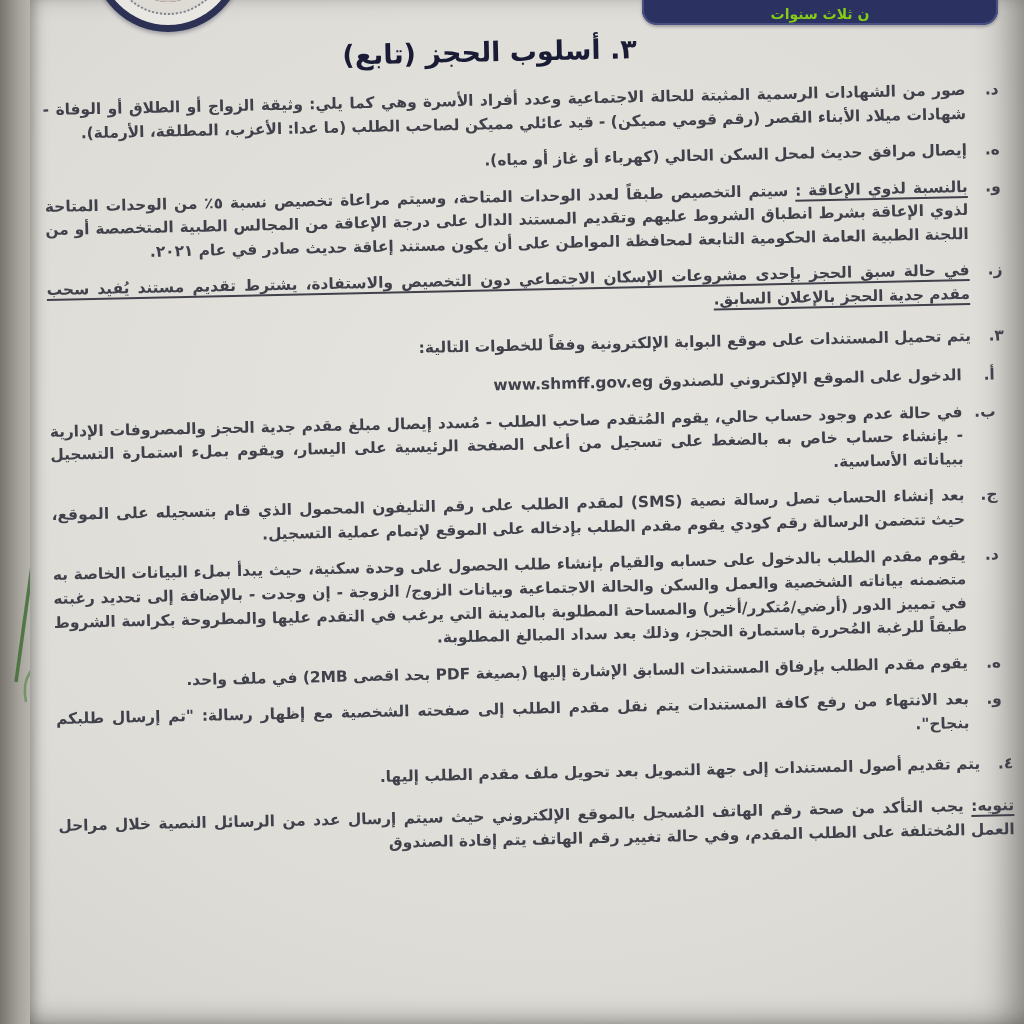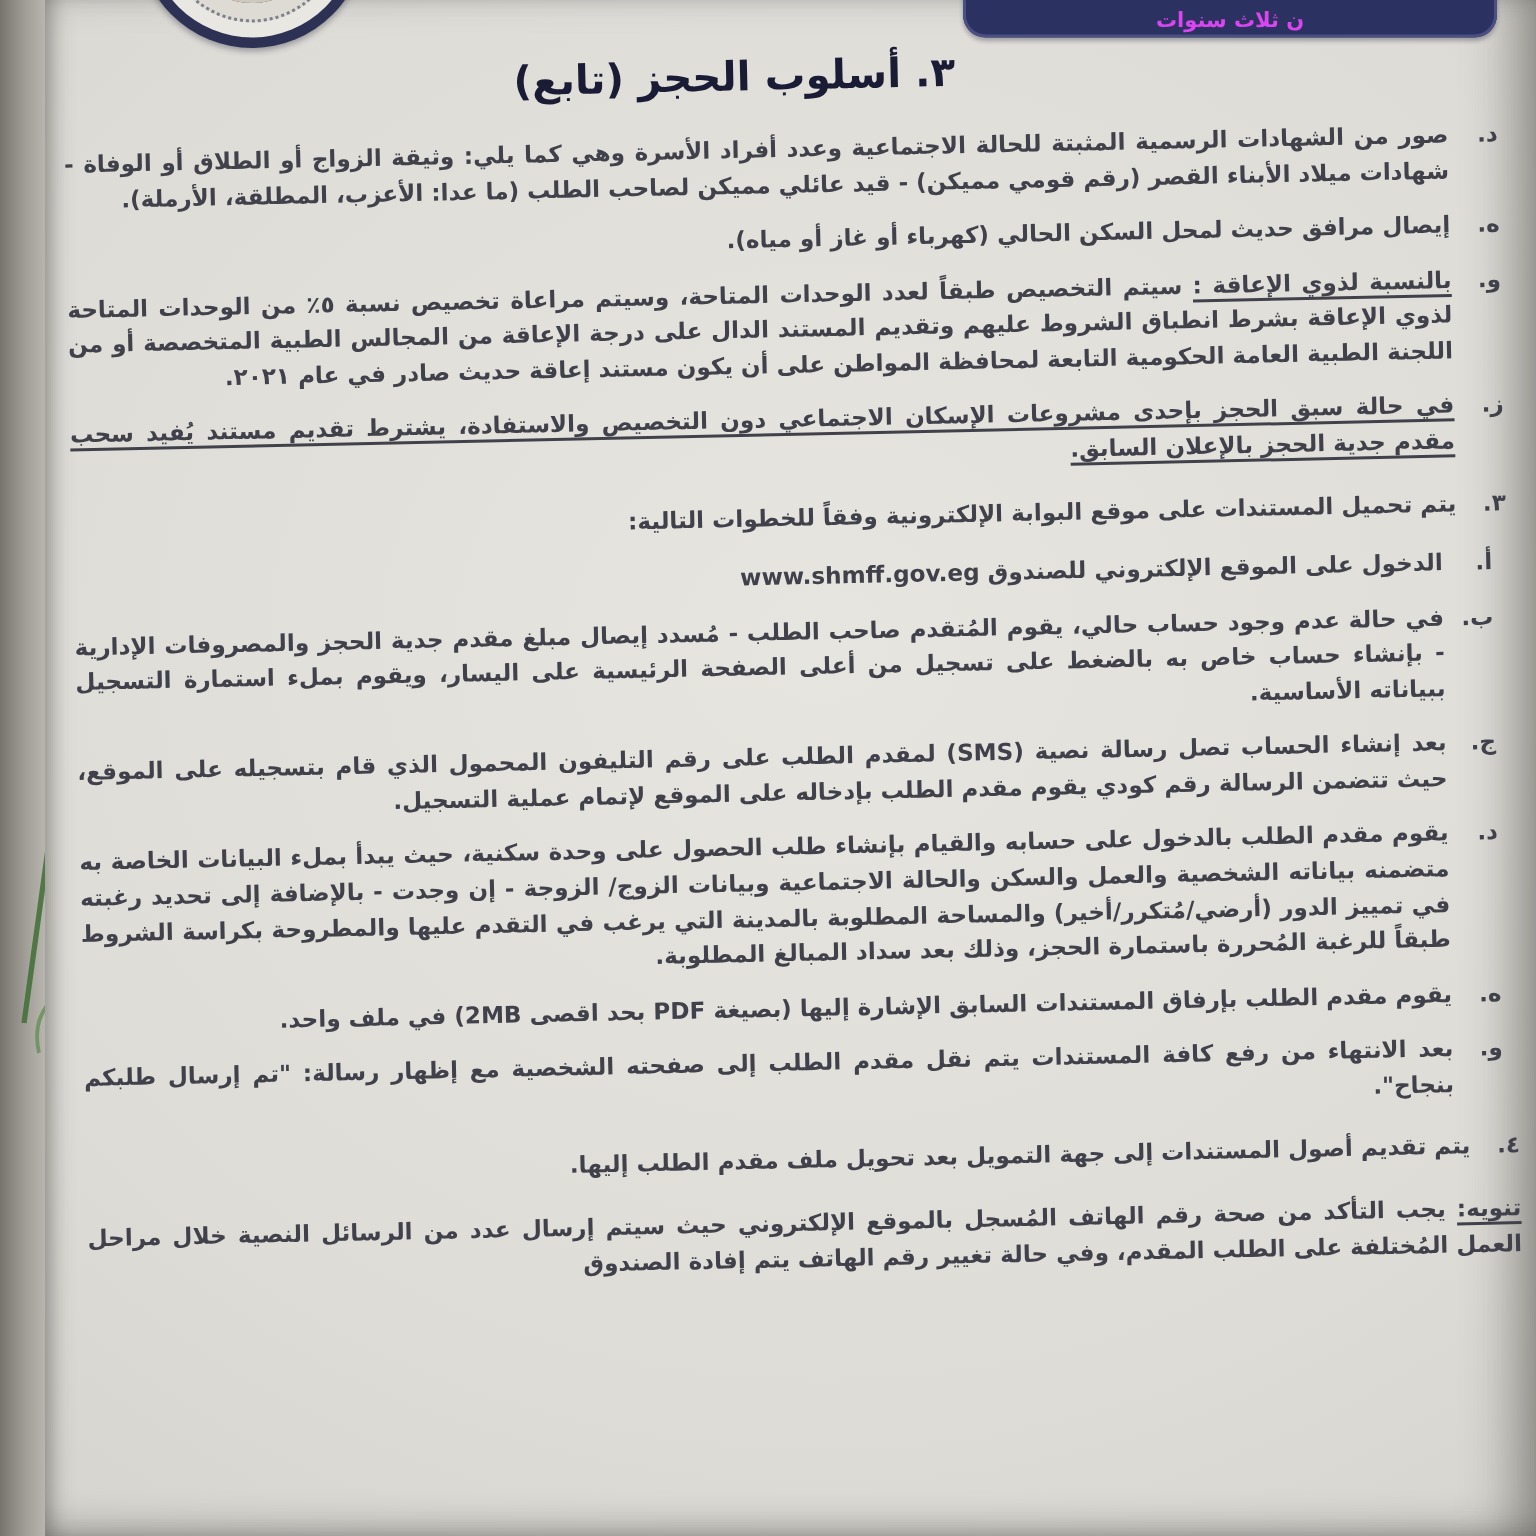--- a/index.html
+++ b/index.html
@@ -45,21 +45,21 @@
   }
 
   
   .banner{
     position:absolute;top:-17px;left:612px;width:356px;height:42px;
     background:#2b3161;border-radius:15px;
     box-shadow:inset 0 0 0 2px #4a5082, 0 2px 3px rgba(40,40,60,.35);
     display:flex;align-items:flex-end;justify-content:center;
   }
   .banner-text{
-    color:#d946ef;font-size:14px;font-weight:700;line-height:1;padding-bottom:4px;
+    color:#84cc16;font-size:14px;font-weight:700;line-height:1;padding-bottom:4px;
     letter-spacing:1px;
   }
 
   
   .content{
     position:absolute;left:12px;right:26px;top:0;
     transform:rotate(-1.25deg);transform-origin:58% 8%;
     direction:rtl;color:#40414a;
   }
   .title{

